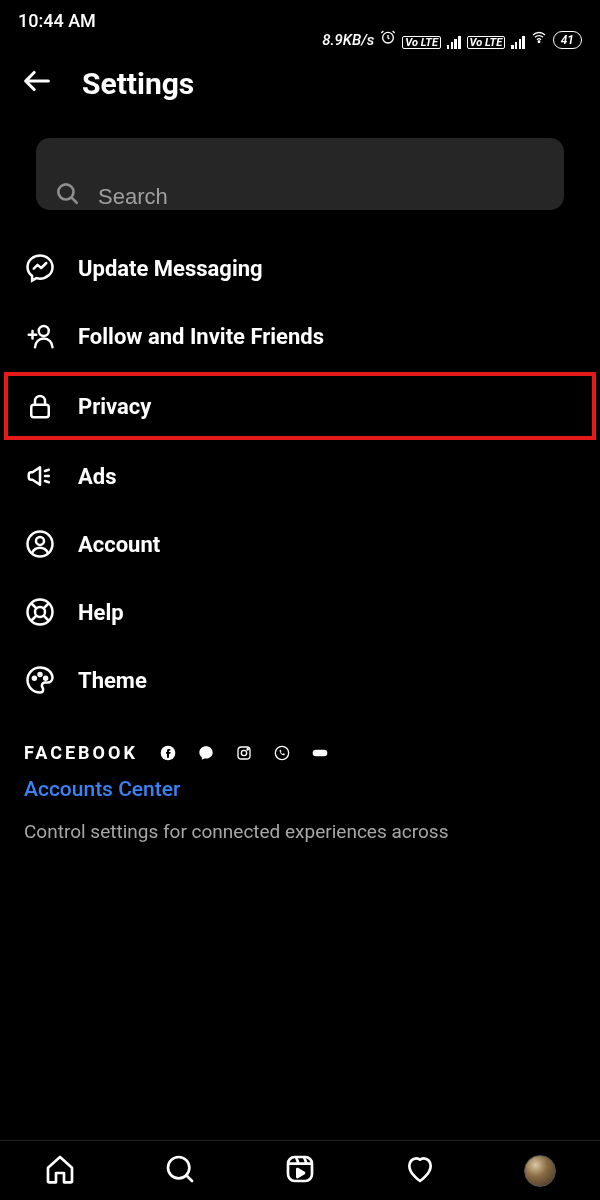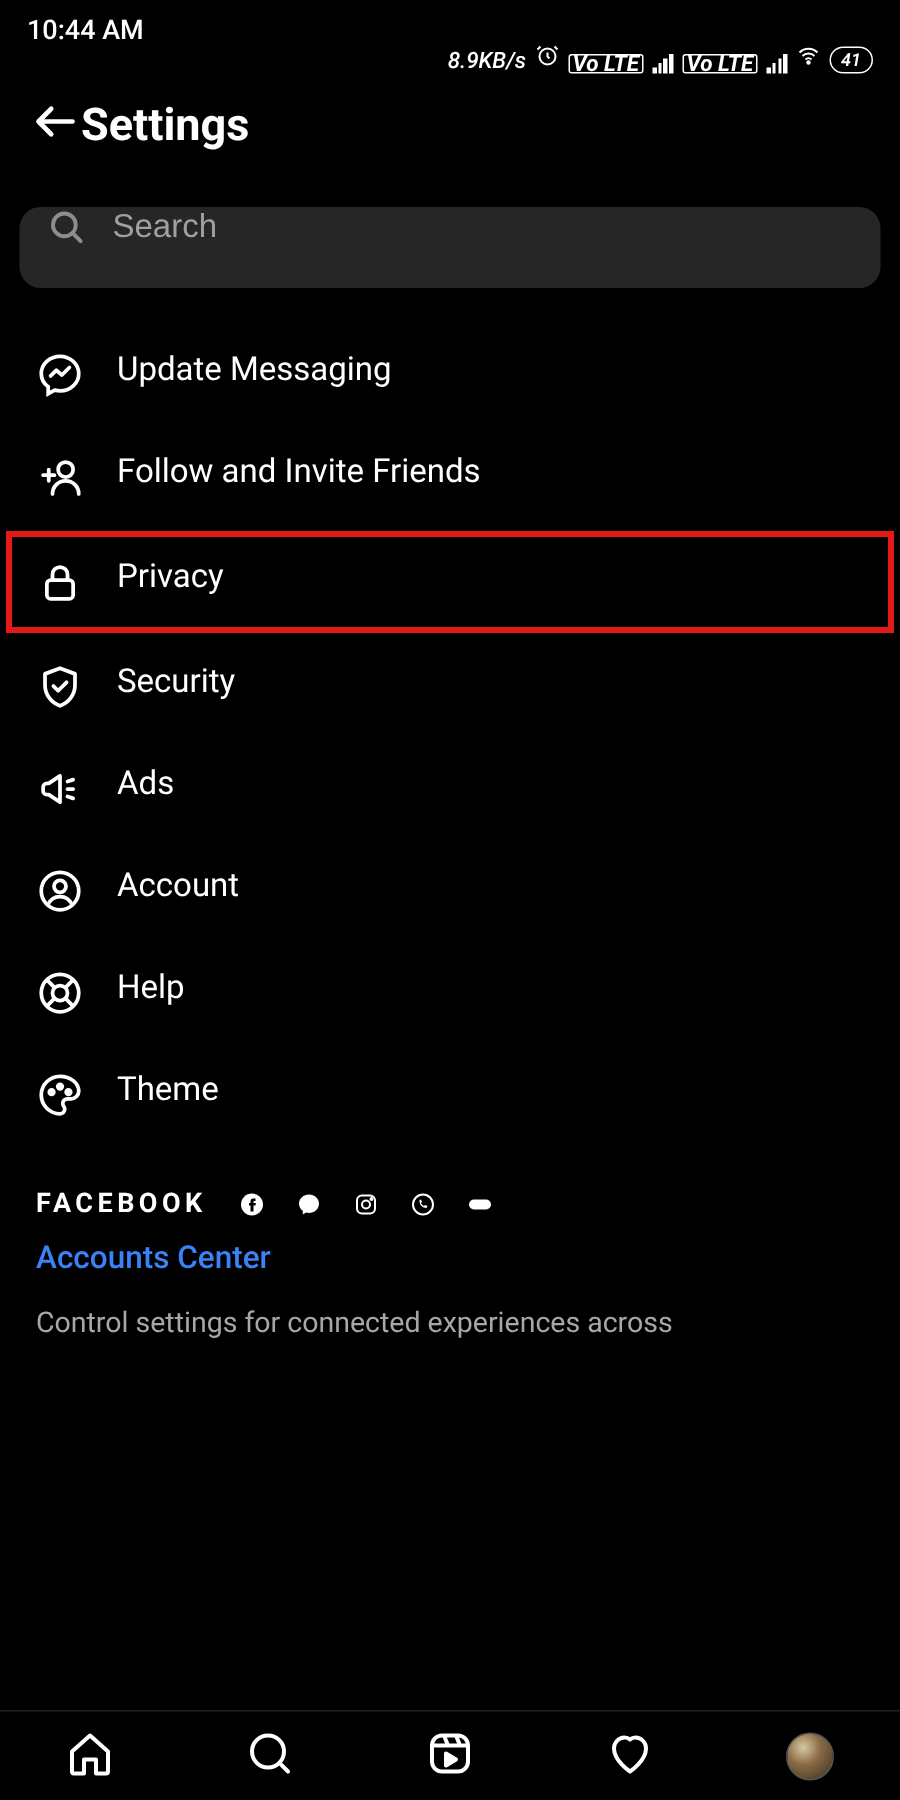--- a/index.html
+++ b/index.html
@@ -31,68 +31,69 @@
   }
   .status-right svg { width: 16px; height: 16px; }
   .batt {
     border: 1.5px solid #fff;
     border-radius: 9px;
     padding: 1px 7px;
     font-size: 12px;
     font-weight: 600;
   }
   .sim-badge {
-    font-size: 15px;
+    font-size: 11px;
     font-weight: 700;
     border: 1.2px solid #fff;
     border-radius: 2px;
     padding: 0 2px;
     line-height: 11px;
     margin-top: 44px;
   }
   .header {
     display: flex;
     align-items: center;
+    gap: 28px;
     padding: 24px 20px 36px 20px;
   }
   .header .back svg { width: 34px; height: 34px; }
   .header h1 {
     font-size: 30px;
     font-weight: 700;
   }
   .search {
-    margin: 0 13px;
+    margin: 0 36px;
     background: #262626;
     border-radius: 14px;
-    height: 54px;
-    display: flex;
-    align-items: flex-start;
+    height: 72px;
+    display: flex;
+    align-items: flex-end;
     padding: 0 18px;
     gap: 18px;
   }
   .search svg { width: 26px; height: 26px; stroke: #8e8e8e; }
   .search input {
     flex: 1;
     background: transparent;
     border: none;
     outline: none;
     color: #c7c7c7;
     font-size: 22px;
   }
   .search input::placeholder { color: #a0a0a0; }
   .menu {
     padding: 24px 0 0 0;
   }
   .menu-item {
     display: flex;
-    align-items: flex-start;
+    align-items: center;
     gap: 22px;
     padding: 18px 24px;
     font-size: 22px;
-    font-weight: 400;
+    font-weight: 700;
   }
   .menu-item .ic {
     width: 32px;
     height: 32px;
     display: flex;
     align-items: center;
     justify-content: center;
   }
   .menu-item .ic svg { width: 30px; height: 30px; }
   .highlight {
@@ -234,29 +235,20 @@
   <div class="menu-item highlight">
     <span class="ic">
       <svg viewBox="0 0 24 24" fill="none" stroke="#fff" stroke-width="2" stroke-linecap="round" stroke-linejoin="round">
           <rect x="5" y="11" width="14" height="10" rx="2"></rect>
           <path d="M8 11V8a4 4 0 118 0v3"></path>
         </svg>
     </span>
     <span>Privacy</span>
   </div>
 
-  <div class="menu-item">
-    <span class="ic">
-      <svg viewBox="0 0 24 24" fill="none" stroke="#fff" stroke-width="2" stroke-linecap="round" stroke-linejoin="round">
-          <path d="M12 2l8 3v6c0 5-3.4 9.4-8 11-4.6-1.6-8-6-8-11V5l8-3z"></path>
-          <path d="M8.5 11.5l2.5 2.5 4.5-4.5"></path>
-        </svg>
-    </span>
-    <span>Security</span>
-  </div>
 
   <div class="menu-item">
     <span class="ic">
       <svg viewBox="0 0 24 24" fill="none" stroke="#fff" stroke-width="2" stroke-linecap="round" stroke-linejoin="round">
           <path d="M3 11v2a2 2 0 002 2h1l6 4V5L6 9H5a2 2 0 00-2 2zM16 8l3-1M16 12h3M16 16l3 1"></path>
         </svg>
     </span>
     <span>Ads</span>
   </div>
 

